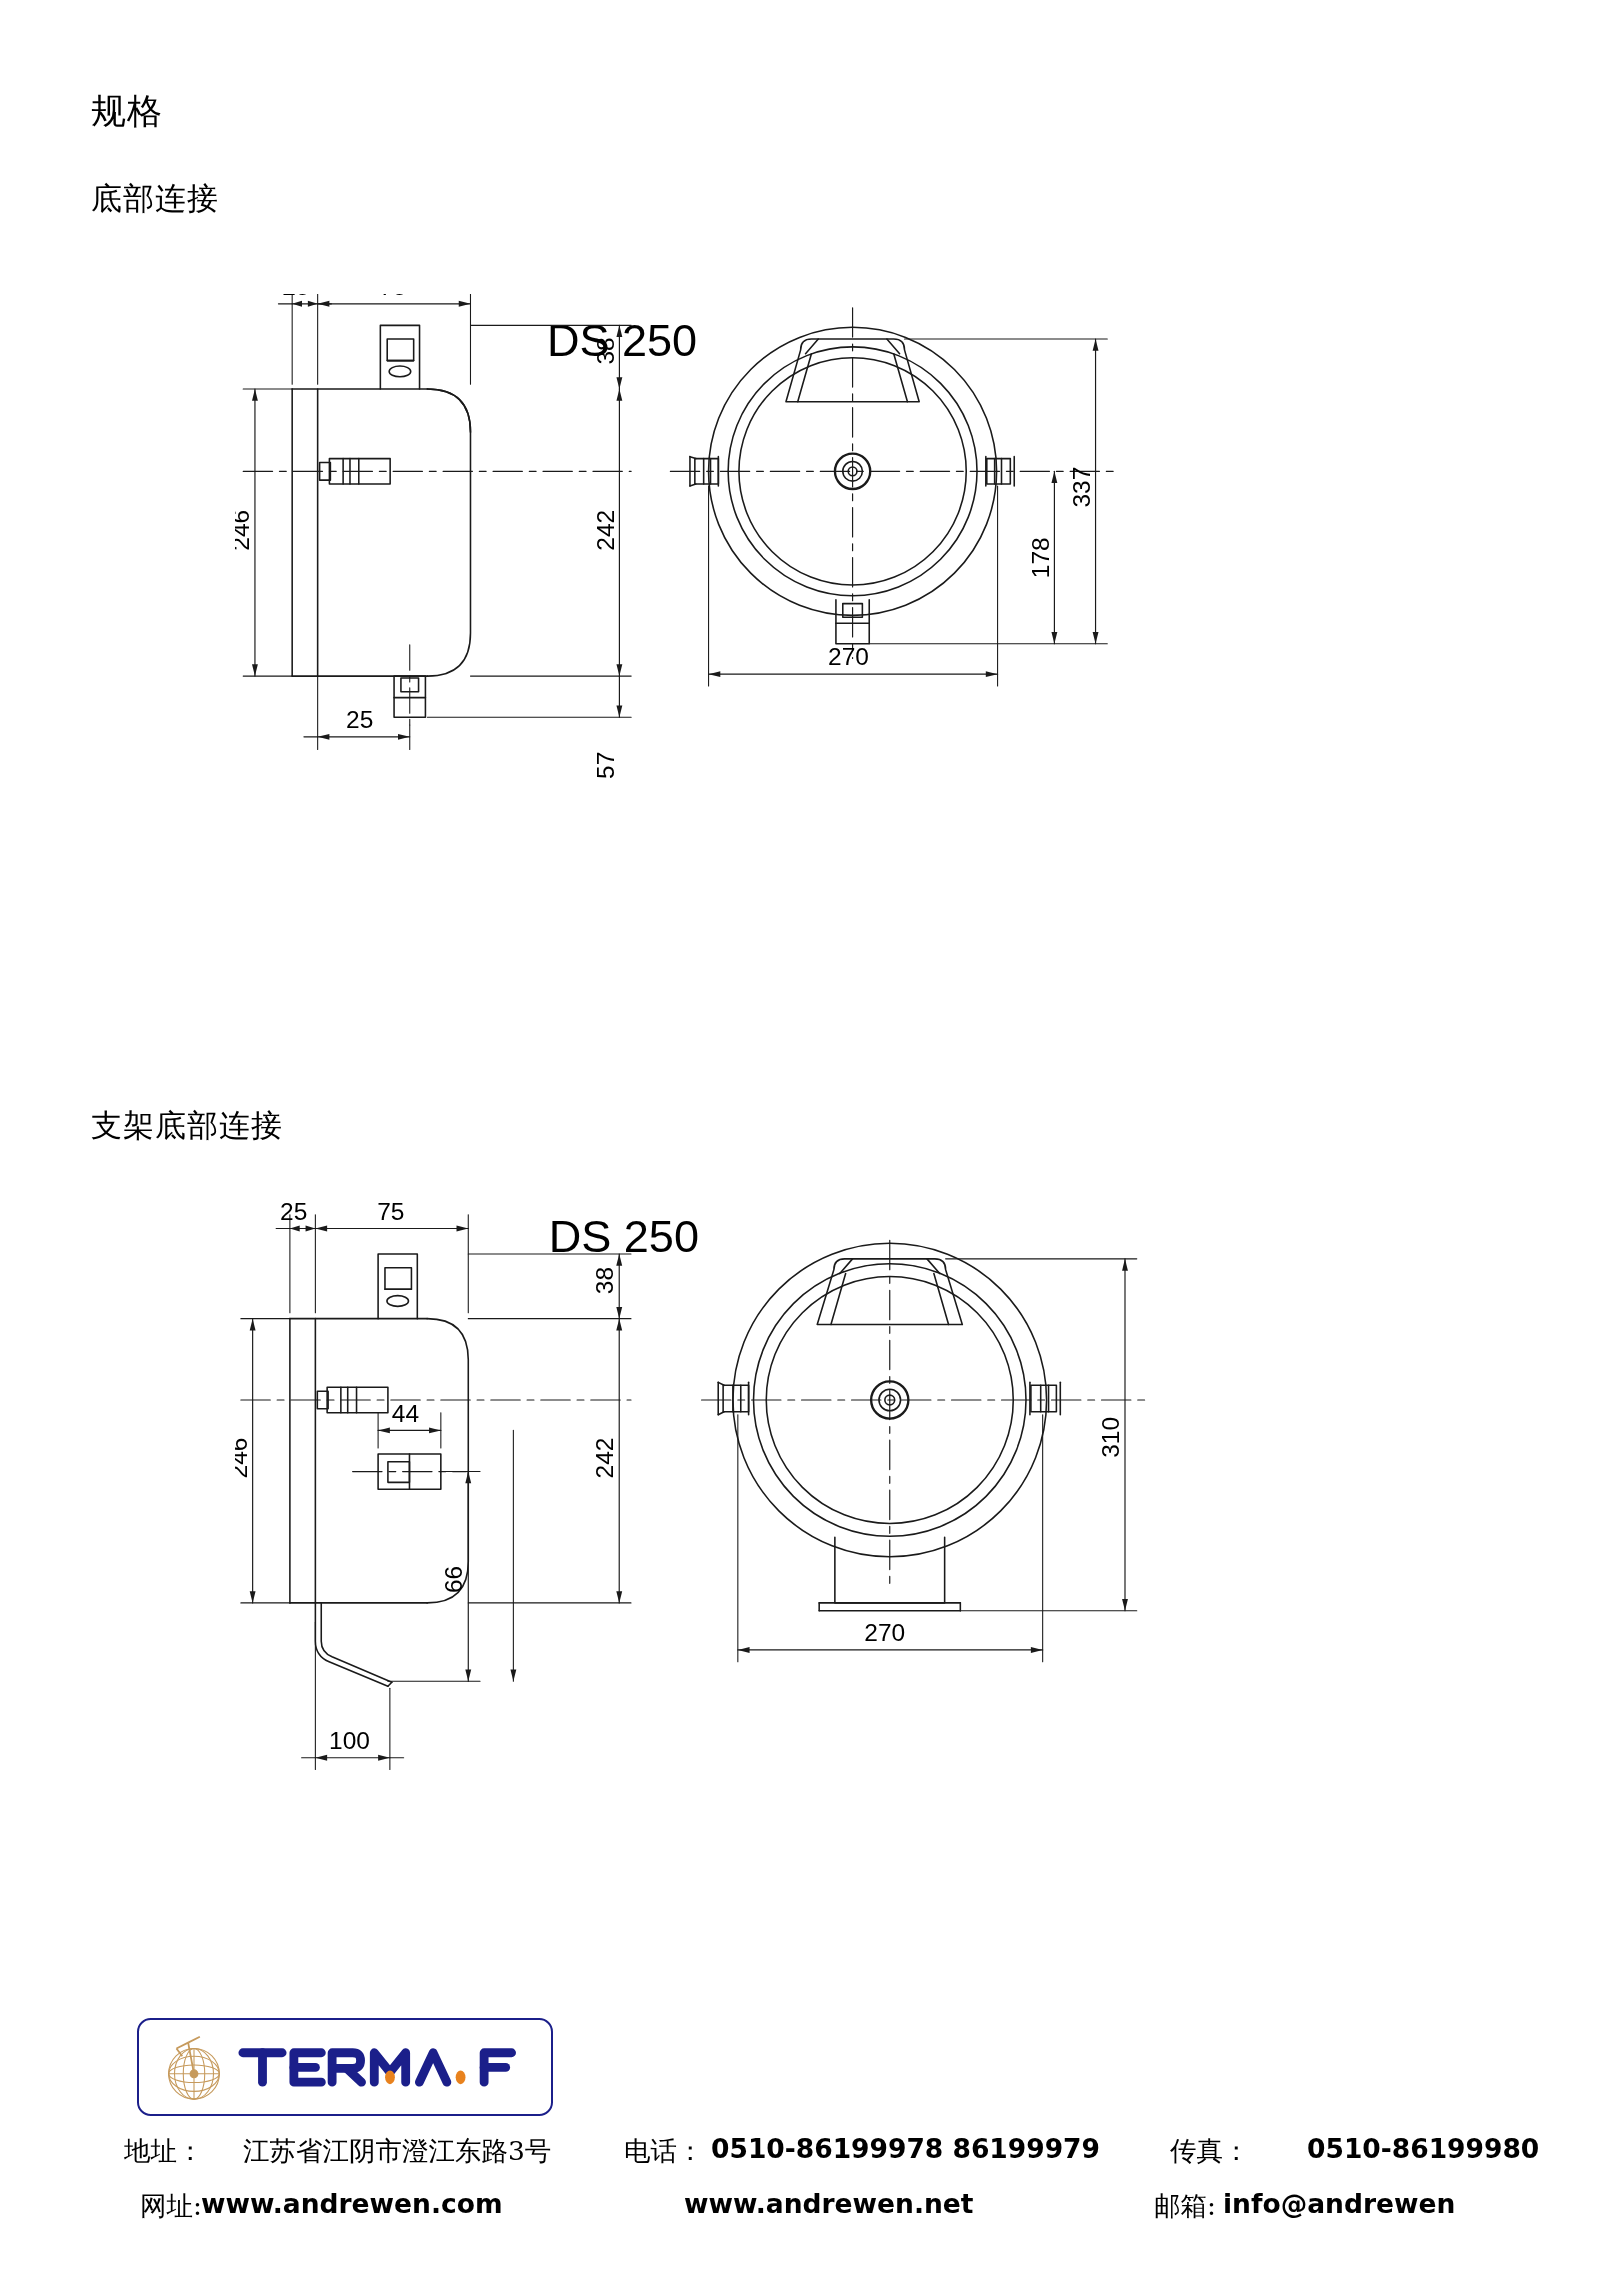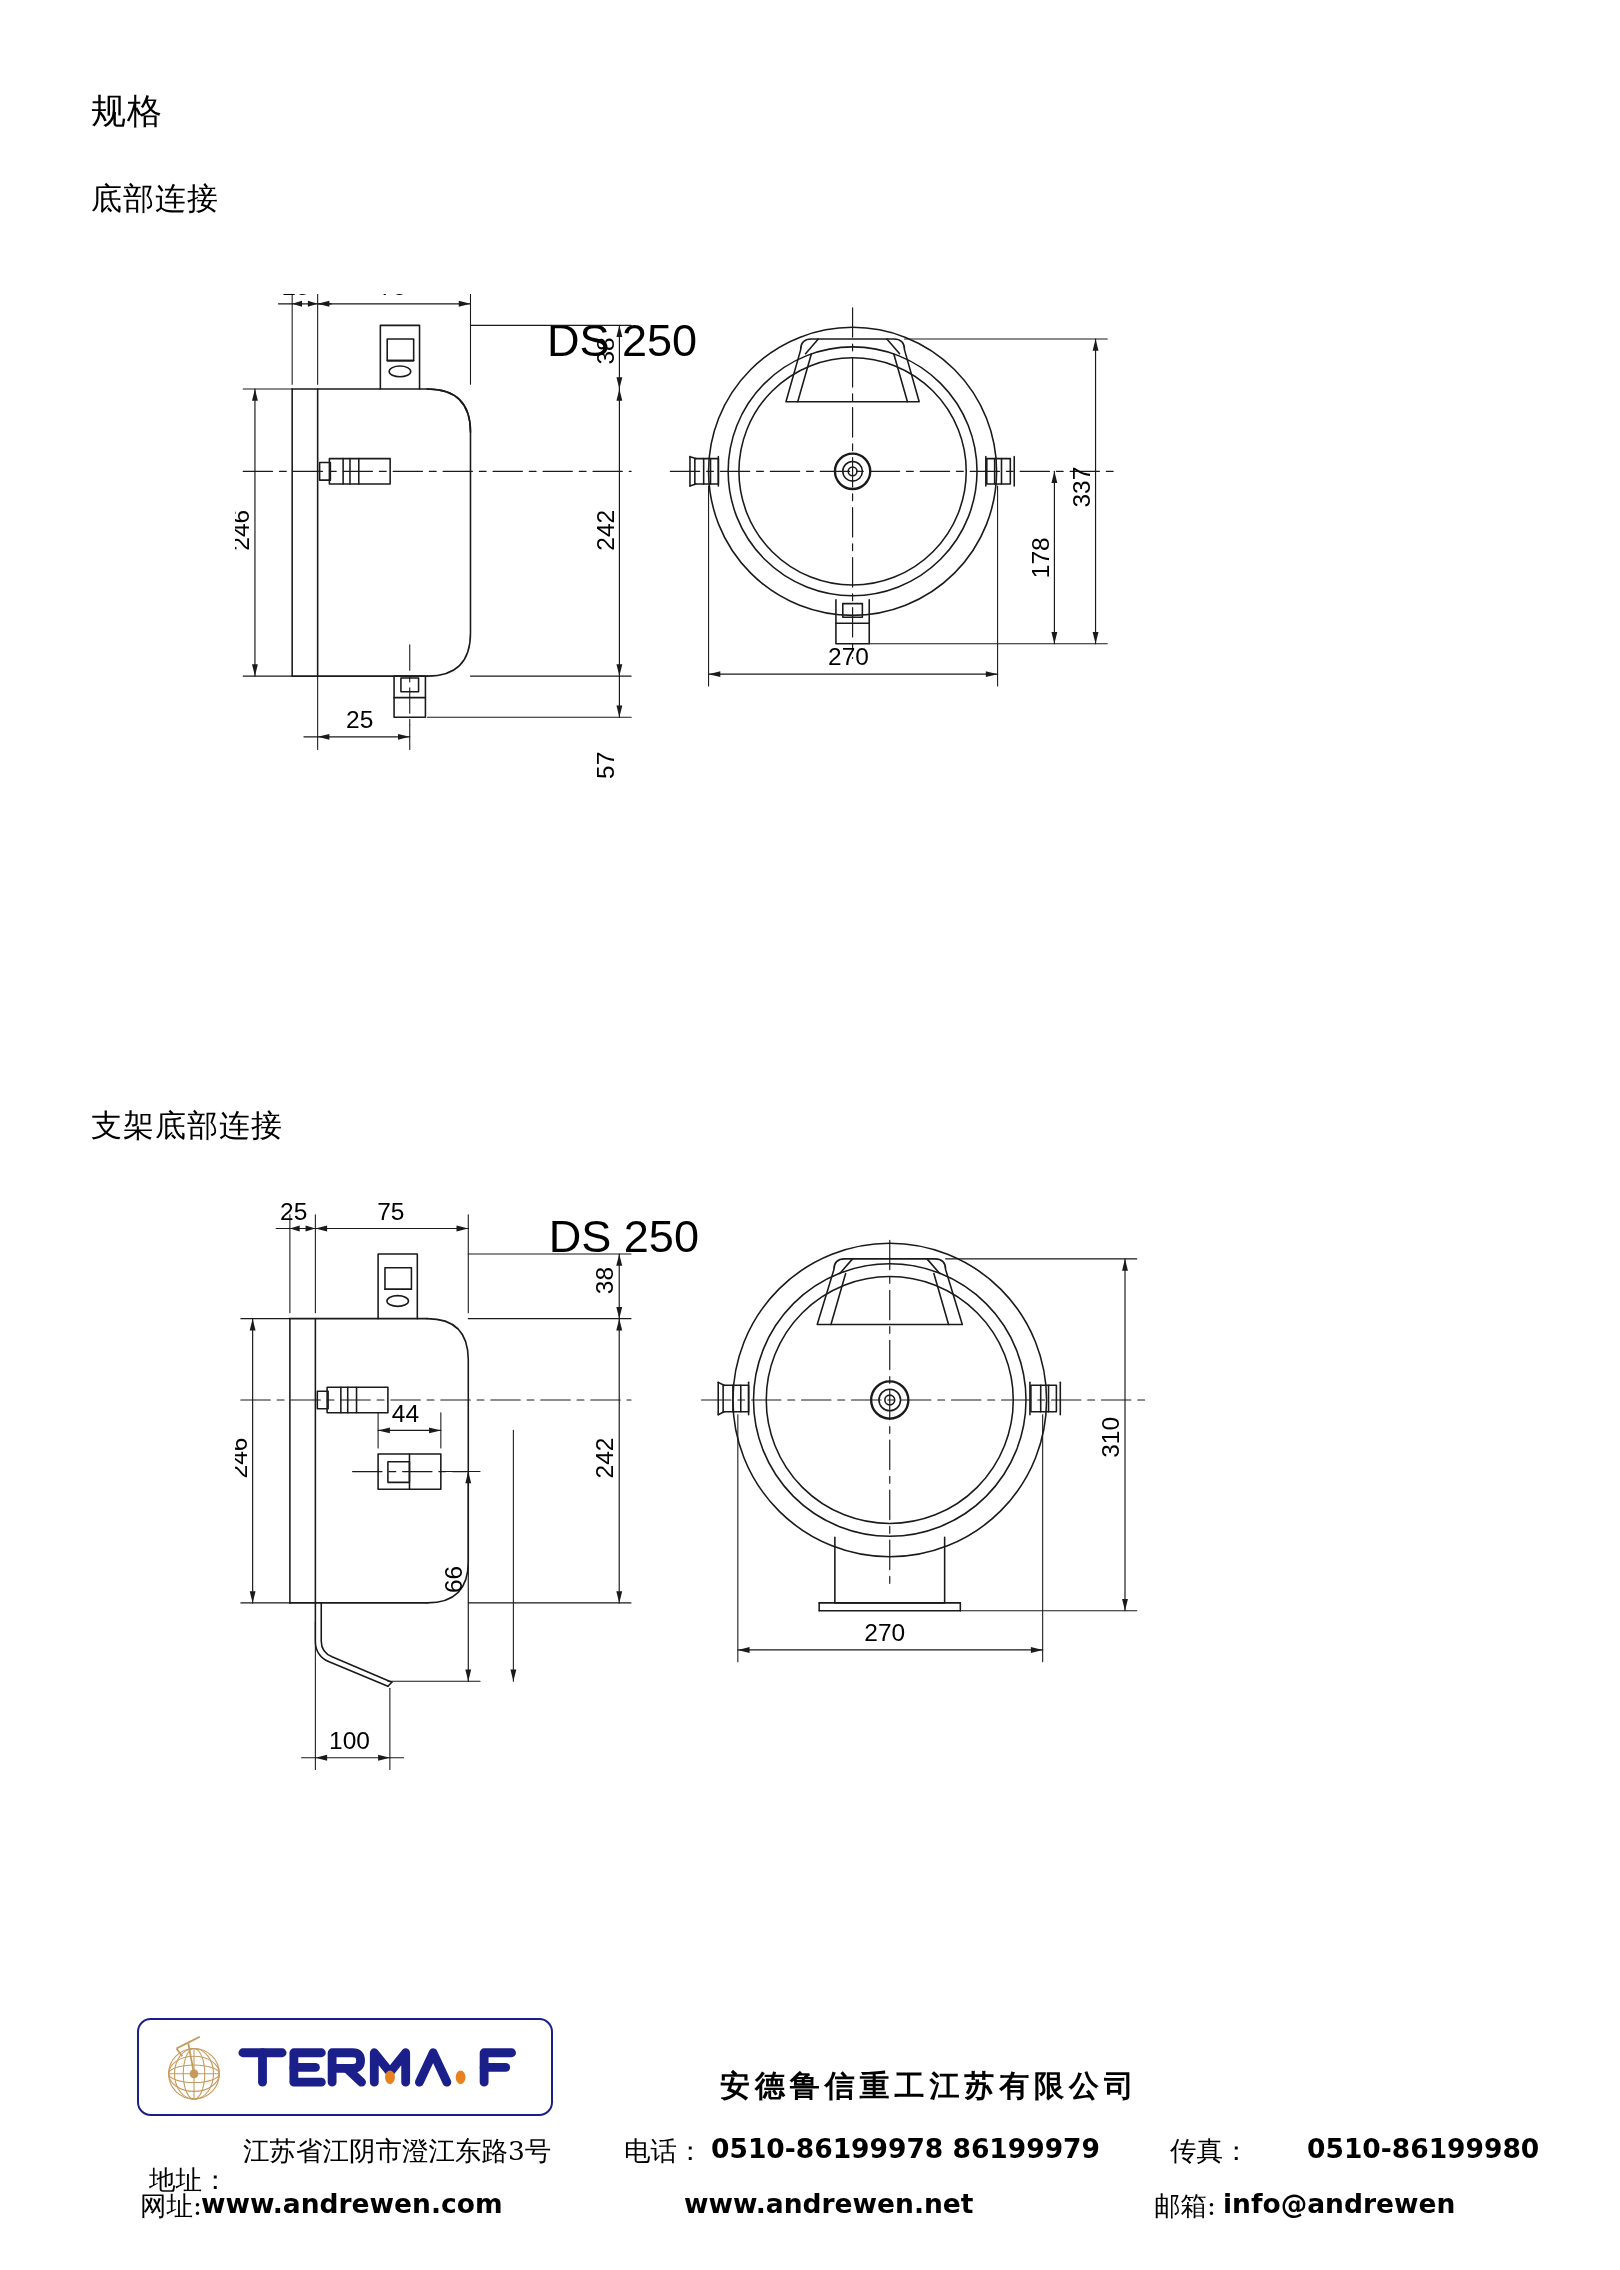--- a/index.html
+++ b/index.html
@@ -470,23 +470,22 @@
 
           <path d="M252 52 V22 H280"></path>
           <path d="M252 37 H274"></path>
         </g>
         <ellipse cx="156" cy="47" rx="5" ry="7" fill="#e8821e"></ellipse>
         <ellipse cx="228" cy="47" rx="5" ry="7" fill="#e8821e"></ellipse>
       </svg>
     </div>
   </div>
 
-  <div class="cname">安德鲁信重工江苏有限公司</div>
-
-  <div class="fl cn row1" style="left:149px;margin-top:29px;">地址：</div>
+
+  <div class="fl cn row1" style="left:124px;">地址：</div>
   <div class="fl cn row1" style="left:243px;">江苏省江阴市澄江东路3号</div>
   <div class="fl cn row1" style="left:624px;font-family:Liberation Serif, serif;">电话：</div>
   <div class="fl row1" style="left:711px;">0510-86199978  86199979</div>
   <div class="fl cn row1" style="left:1154px;margin-left:16px;">传真：</div>
   <div class="fl row1" style="left:1307px;">0510-86199980</div>
 
   <div class="fl cn row2" style="left:140px;">网址:</div>
   <div class="fl row2" style="left:201px;">www.andrewen.com</div>
   <div class="fl row2" style="left:684px;">www.andrewen.net</div>
   <div class="fl cn row2" style="left:1154px;">邮箱:</div>

